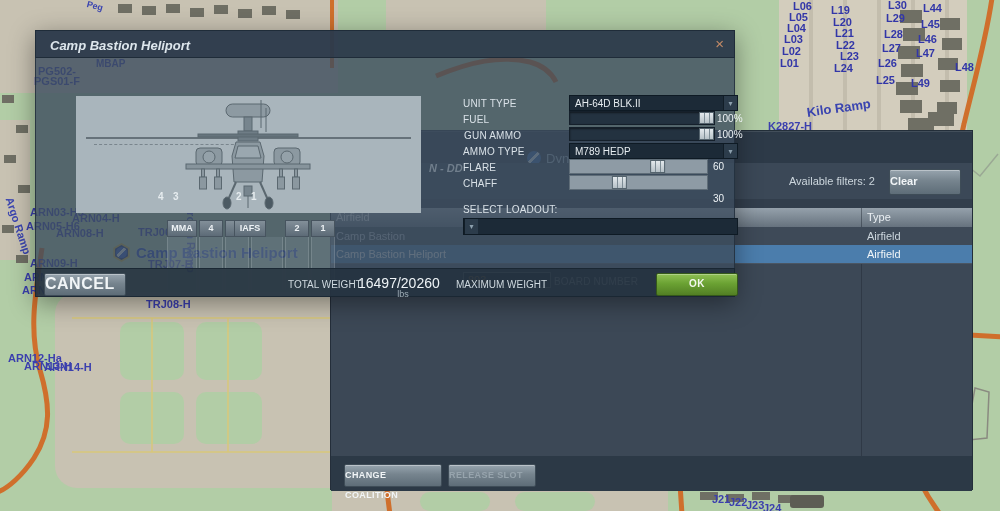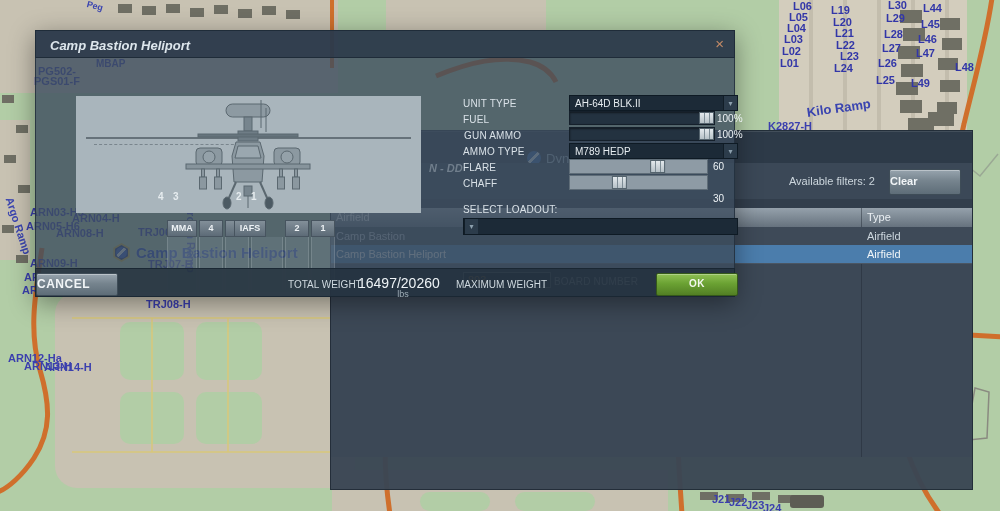--- a/index.html
+++ b/index.html
@@ -96,21 +96,21 @@
     color:rgba(165,178,188,.5);}
   .tab{position:absolute;top:162px;height:17px;background:linear-gradient(#828f99,#5d6b77);
     border:1px solid #47545f;box-sizing:border-box;color:#eef2f5;font-size:9px;font-weight:bold;
     text-align:center;line-height:15px;cursor:pointer;}
   .strip{position:absolute;top:179px;height:53px;background:rgba(150,165,175,.18);
     border-left:1px solid rgba(255,255,255,.14);border-right:1px solid rgba(255,255,255,.14);box-sizing:border-box;}
   .bn-input{position:absolute;left:427px;top:214px;width:78px;height:14px;background:#1a2733;
     border:1px solid #97a3ab;color:#e09b38;font-size:11px;font-family:"Liberation Sans",sans-serif;padding:0 4px;}
   .chk{position:absolute;left:620px;top:215px;width:13px;height:13px;background:#16232f;
     border:1px solid #0d1823;box-shadow:0 0 0 1px rgba(120,140,155,.25);cursor:pointer;}
-  .cancel-btn{position:absolute;left:0;top:4px;width:80px;height:21px;font-size:12px;line-height:20px;letter-spacing:.5px;}
+  .cancel-btn{position:absolute;left:8px;top:4px;width:80px;height:21px;font-size:16px;line-height:20px;letter-spacing:.5px;}
   .ok-btn{position:absolute;left:620px;top:4px;width:80px;height:21px;font-size:10px;line-height:20px;letter-spacing:.5px;}
   .tw-label{position:absolute;left:252px;top:10px;font-size:10px;color:#cfd9df;}
   .tw-value{position:absolute;left:322px;top:6px;font-size:14px;color:#eef3f6;text-align:right;}
   .tw-unit{position:absolute;left:322px;top:20px;width:90px;text-align:center;font-size:9px;color:#9fadb6;}
   .mw-label{position:absolute;left:420px;top:10px;font-size:10px;color:#cfd9df;}
 </style>
 </head>
 <body>
 
 <div class="screen">
@@ -250,20 +250,24 @@
     <div class="sd-row" style="top:96px;background:#3e4a58;">
       <span class="n">Camp Bastion</span>
       <span class="t">Airfield</span>
     </div>
     <div class="sd-row sel" style="top:114px;">
       <span class="n">Camp Bastion Heliport</span>
       <span class="t">Airfield</span>
     </div>
     <div class="rows-area">
       <span class="div"></span>
+    </div>
+    <div class="sd-bottom">
+      <div class="cc-btn btn-gray">CHANGE COALITION</div>
+      <div class="rs-btn btn-gray">RELEASE SLOT</div>
     </div>
   </div>
 
   <div class="unit-dialog">
     <div class="ud-title">
       <span class="t">Camp Bastion Heliport</span>
       <span class="ud-close">×</span>
     </div>
 
     <div class="ud-body">

